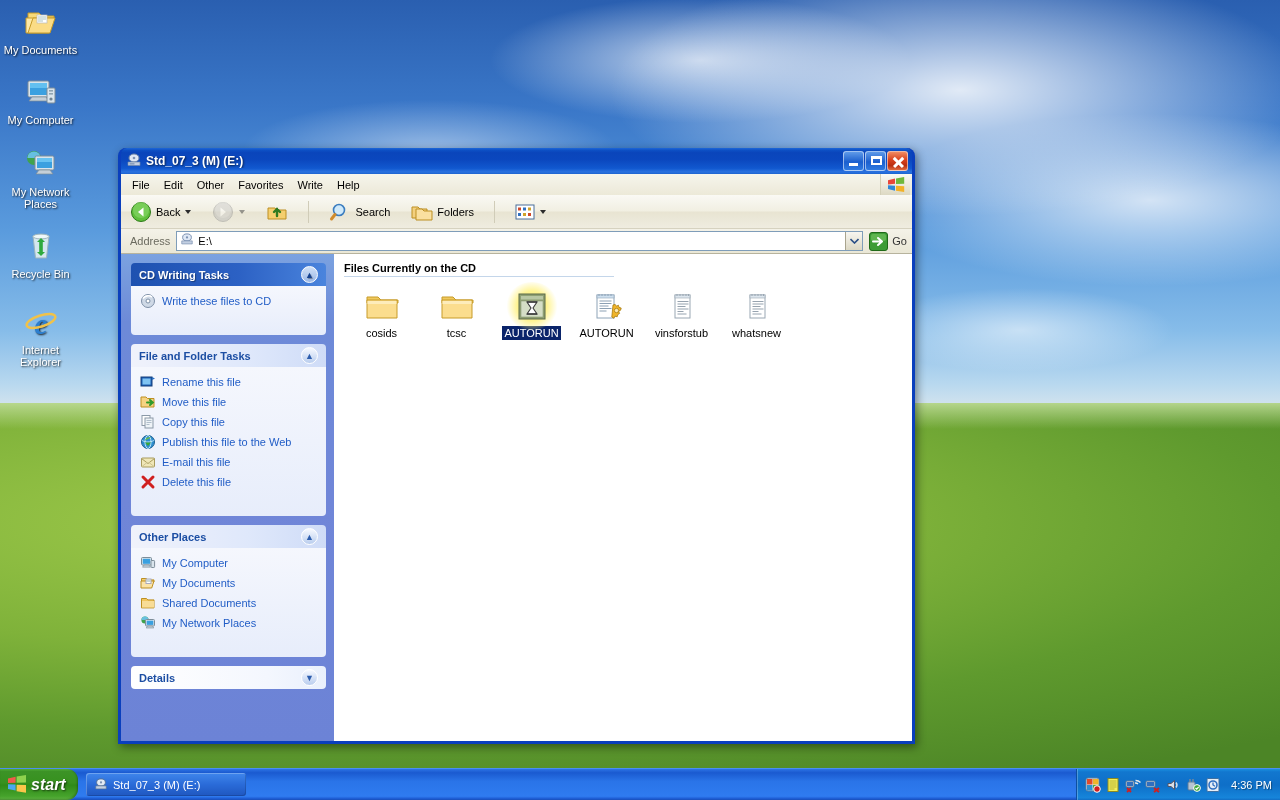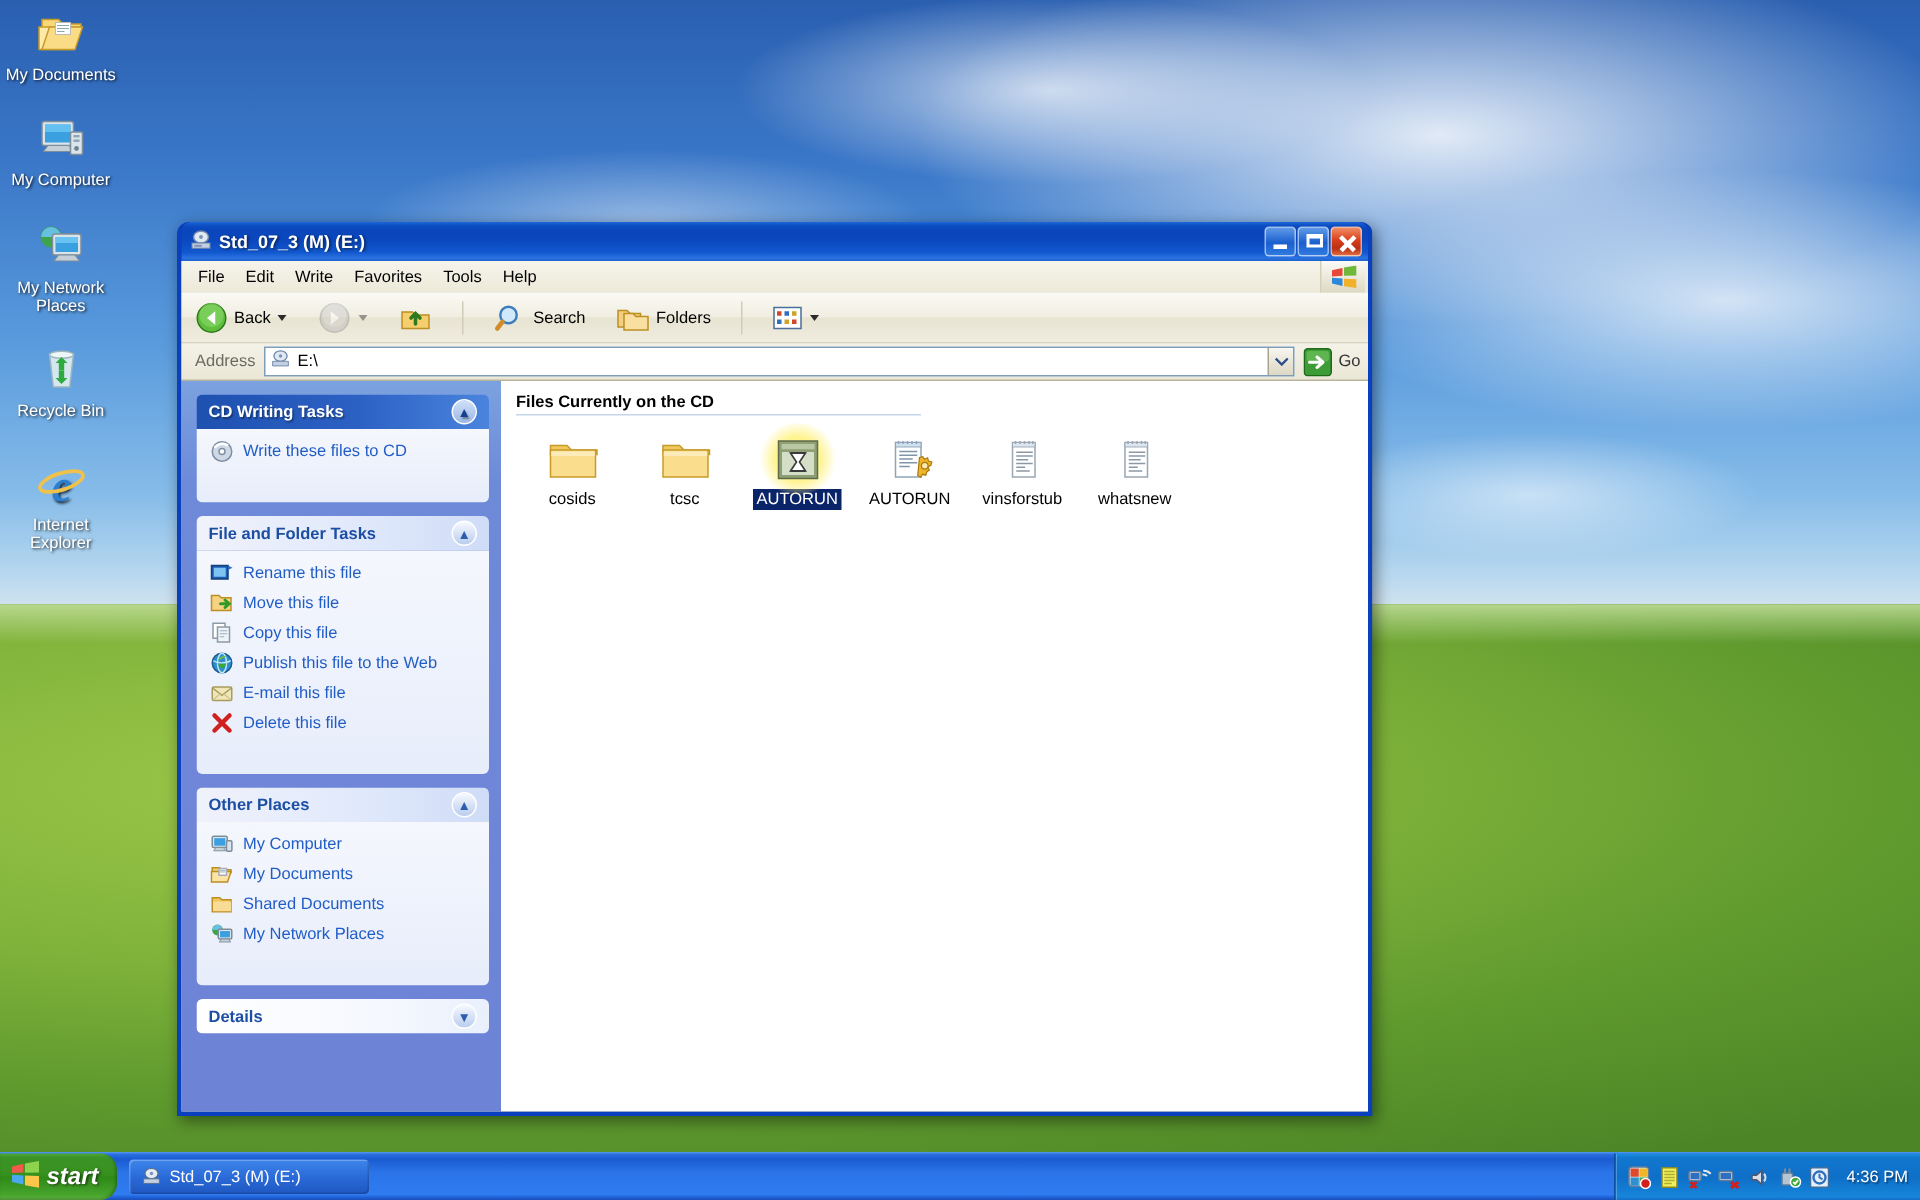--- a/index.html
+++ b/index.html
@@ -325,23 +325,23 @@
           <i class="c1"></i>
           <i class="c2"></i>
         </div>
     </div>
 
     <div id="winbody">
 
       <div id="menubar">
         <div class="mi">File</div>
         <div class="mi">Edit</div>
+        <div class="mi">Other</div>
+        <div class="mi">Favorites</div>
         <div class="mi">Write</div>
-        <div class="mi">Favorites</div>
-        <div class="mi">Tools</div>
         <div class="mi">Help</div>
         <div class="flagbox">
           <svg width="18" height="15" viewBox="0 0 18 15">
             <path d="M1 3.2L8 1.6v5.2L1 7.4z" fill="#e8463a"></path>
             <path d="M9 1.4L17.2 0v6.7L9 6.9z" fill="#6fb83c"></path>
             <path d="M1 8.2l7 .5v5L1 12z" fill="#2f87d8"></path>
             <path d="M9 8.8l8.2.4V15L9 13.8z" fill="#f2b128"></path>
           </svg>
         </div>
       </div>

